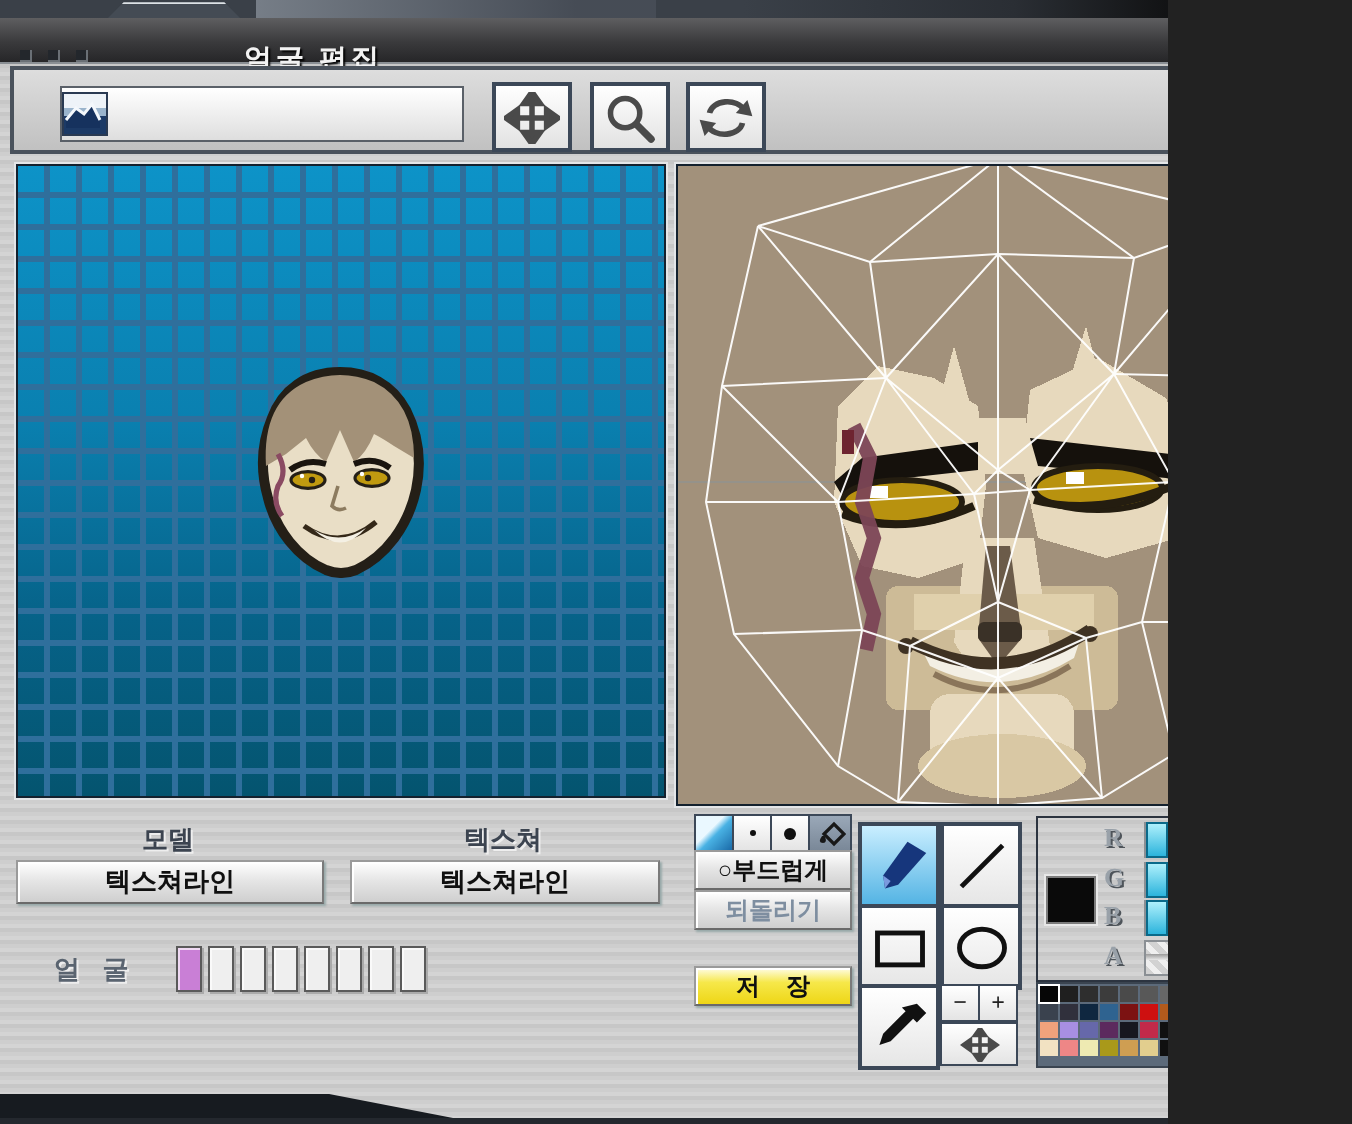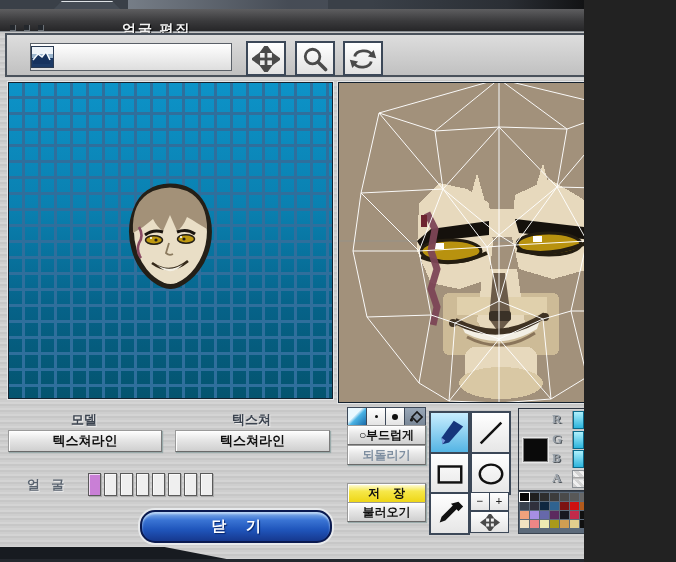--- a/index.html
+++ b/index.html
@@ -252,39 +252,37 @@
   <div class="abs" id="face-slots">
       <div class="slot" style="background: rgb(201, 127, 214);"></div>
       <div class="slot" style="background: rgb(239, 239, 239);"></div>
       <div class="slot" style="background: rgb(239, 239, 239);"></div>
       <div class="slot" style="background: rgb(239, 239, 239);"></div>
       <div class="slot" style="background: rgb(239, 239, 239);"></div>
       <div class="slot" style="background: rgb(239, 239, 239);"></div>
       <div class="slot" style="background: rgb(239, 239, 239);"></div>
       <div class="slot" style="background: rgb(239, 239, 239);"></div>
     </div>
-  <div class="abs pill">닫 기</div>
 
   <div class="abs mini-btn mini-pen" style="left:347px"></div>
   <div class="abs mini-btn" style="left:366px">
       <span class="dotg" style="width:3px;height:3px"></span>
     </div>
   <div class="abs mini-btn" style="left:385px">
       <span class="dotg" style="width:6px;height:6px"></span>
     </div>
   <div class="abs mini-btn mini-bucket" style="left:404px;width:20px">
     <svg width="15" height="14" viewBox="0 0 15 14">
       <path d="M4,7 L9,2 L14,7 L9,12 Z" fill="none" stroke="#181818" stroke-width="1.6"></path>
       <path d="M3,8 q-2.5,3.5 0.5,3.5 q2.5,0 0.8,-3.5" fill="#181818"></path>
     </svg>
   </div>
   <div class="abs btn3d opt-btn" style="top:425px">○부드럽게</div>
   <div class="abs btn3d opt-btn opt-gray" style="top:445px">되돌리기</div>
   <div class="abs btn3d opt-btn opt-save" style="top:483px">저 장</div>
-  <div class="abs btn3d opt-btn" style="top:502px">불러오기</div>
 
   <div class="abs tcell tcell-sel" style="left:429px;top:411px">
     <svg width="30" height="30" viewBox="0 0 32 32">
       <path d="M20,3 L30,9 L15,26 L8,28 L7,21 Z" fill="#16367c"></path>
       <path d="M8,28 L7,21 L11,24 Z" fill="#7a9ade"></path>
     </svg>
   </div>
   <div class="abs tcell" style="left:470px;top:411px">
     <svg width="30" height="30" viewBox="0 0 32 32">
       <line x1="5" y1="27" x2="27" y2="5" stroke="#111" stroke-width="2.6"></line>

